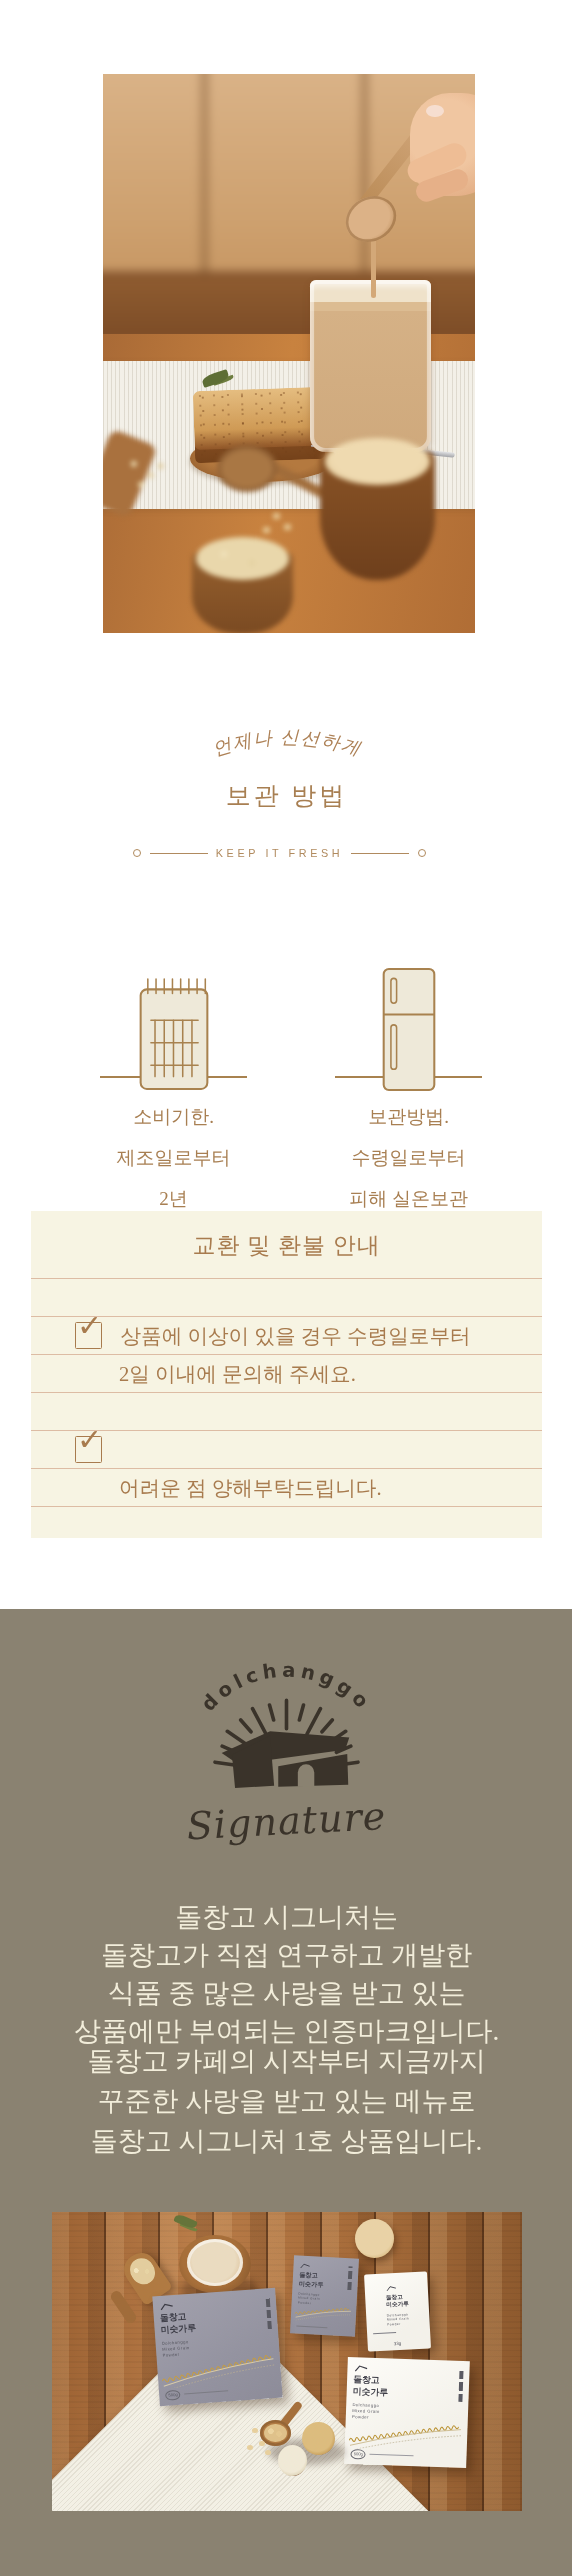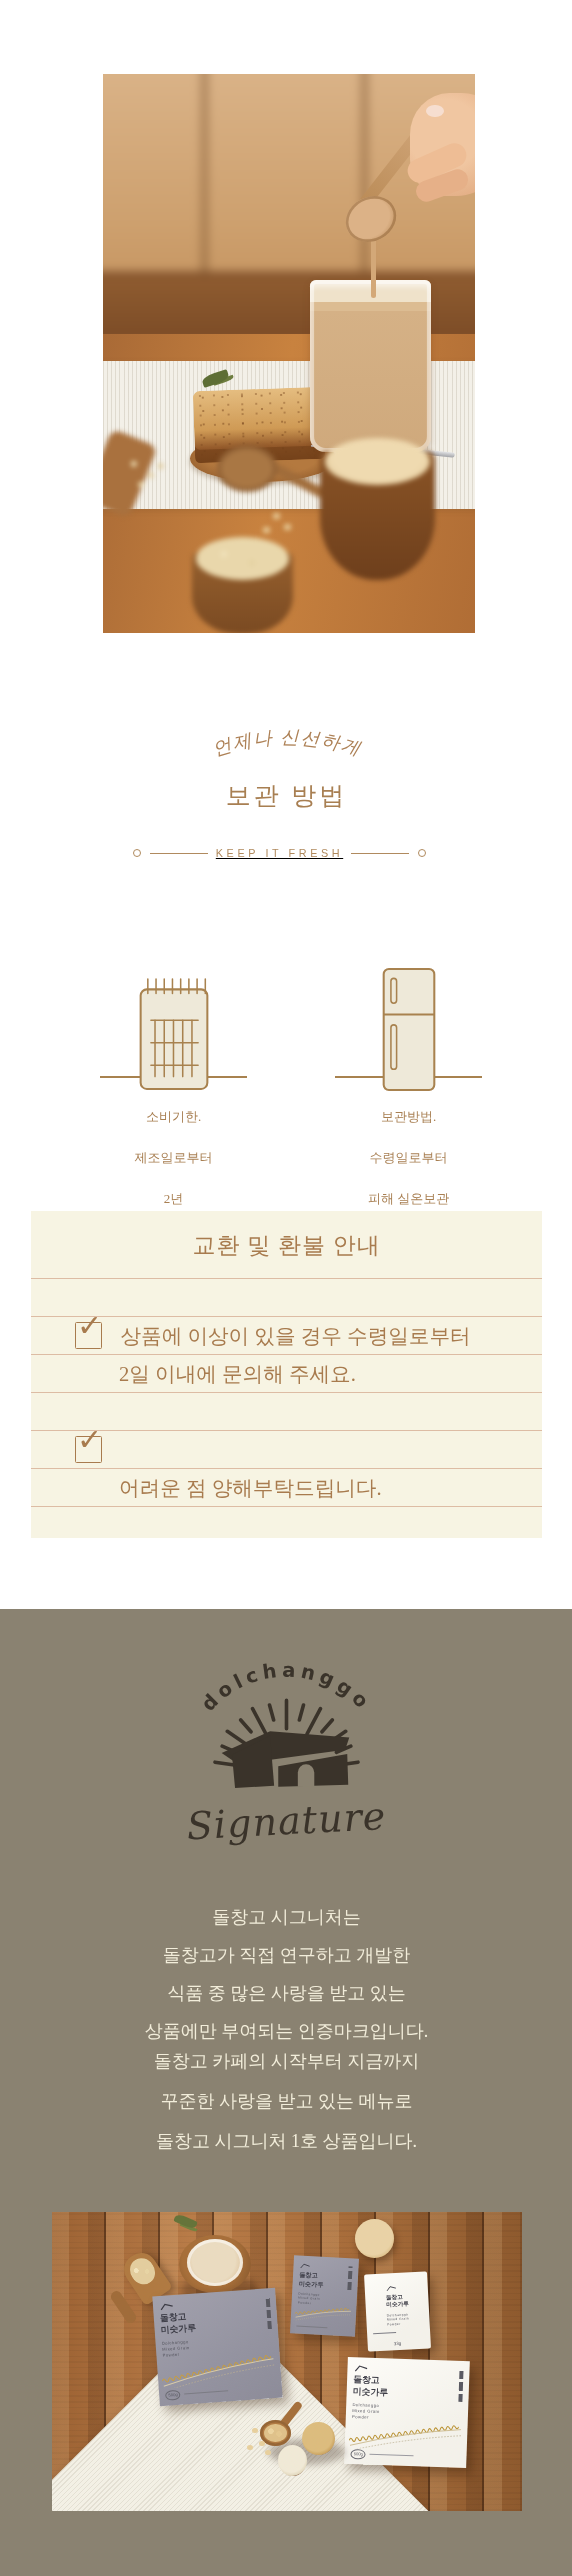--- a/index.html
+++ b/index.html
@@ -69,48 +69,48 @@
             background:linear-gradient(#96602e,#7a4a22);}
   .fg-bowlC b{position:absolute;left:4.1px;top:-15.5px;width:93px;height:43px;border-radius:50%;display:block;
             background:radial-gradient(circle 3.6px at 30% 40%,#f0e2bb 85%,rgba(0,0,0,0) 95%),
                        radial-gradient(circle 3.6px at 60% 60%,#e4d2a2 85%,rgba(0,0,0,0) 95%),#e9d7ab;}
   .fg-bean{position:absolute;width:6.7px;height:5.7px;border-radius:50%;background:#e9cf9c;}
 
   
   .tagline-svg{left:176px;top:713px;}
   .sec-title{left:0;top:779px;width:573px;text-align:center;font-size:25px;letter-spacing:3.1px;
              color:#a87f52;font-weight:400;}
-  .banner{left:0;top:847px;width:559px;display:flex;justify-content:center;align-items:center;gap:8.2px;text-decoration:underline;}
+  .banner{left:0;top:847px;width:559px;display:flex;justify-content:center;align-items:center;gap:8.2px;}
   .banner .ring{width:6.2px;height:6.2px;border:1px solid #b08a5e;border-radius:50%;}
   .banner .bline{width:58px;height:1px;background:#b08a5e;}
   .banner .btxt{font-family:"Liberation Sans","DejaVu Sans",sans-serif;font-size:10.8px;letter-spacing:3.6px;
                 color:#b08a5e;}
   .icon-col{top:966px;width:165px;}
   .icon-col .stage{position:relative;height:126px;}
   .icon-col .hline{position:absolute;left:9.3px;right:9.3px;top:110px;height:1.5px;background:#a8824f;}
   .icon-col .ic{position:absolute;left:50%;transform:translateX(-50%);bottom:0;}
-  .caption{margin-top:4.1px;text-align:center;color:#a87f52;font-size:13px;line-height:41px;}
+  .caption{margin-top:4.1px;text-align:center;color:#a87f52;font-size:19px;line-height:41px;}
 
   
   .refund{left:31px;top:1211px;width:511px;height:327px;background:#f7f4e3;}
   .refund h3{margin:0;height:67px;line-height:70px;text-align:center;font-size:23px;font-weight:400;
              color:#a87b4e;letter-spacing:1px;}
   .rrow{box-sizing:border-box;height:38px;border-top:1px solid #ddbca4;display:flex;align-items:center;
         color:#a87b4e;font-size:20.6px;}
   .rrow.last{height:33px;}
   .rcheck{position:relative;margin-left:44px;width:25px;height:25px;border:1.5px solid #a87b4e;border-radius:1.5px;flex:none;}
   .rcheck span{position:absolute;left:1px;top:-12.4px;font-size:30px;line-height:30px;color:#a87b4e;
                font-family:"DejaVu Sans",sans-serif;}
   .rtext{margin-left:18.5px;white-space:nowrap;}
   .rindent{padding-left:88px;}
 
   
   .olive{left:0;top:1609px;width:573px;height:967px;background:#8a8271;}
   .logo-svg{position:absolute;left:163px;top:52px;}
-  .para{position:absolute;left:0;width:573px;text-align:center;color:#f2edda;font-size:18px;}
+  .para{position:absolute;left:0;width:573px;text-align:center;color:#f2edda;font-size:27px;}
   .para.p1{top:289px;line-height:38px;}
   .para.p2{top:432px;line-height:40px;}
 
   
   .photo-b{position:absolute;left:52px;top:603px;width:470px;height:299px;overflow:hidden;
            background:linear-gradient(90deg,#9c6233,#b97c48 30%,#a86d3b 62%,#8e5a2e);}
   .wood{position:absolute;inset:0;
         background:repeating-linear-gradient(90deg,rgba(255,220,170,.16) 0 17.5px,rgba(0,0,0,0) 17.5px 36px,rgba(60,30,10,.18) 36px 52px,rgba(45,22,8,.55) 52px 54px),
                    repeating-linear-gradient(0deg,rgba(0,0,0,.045) 0 1.5px,rgba(0,0,0,0) 1.5px 5.7px);}
   .cloth{position:absolute;left:28px;top:155px;width:289px;height:289px;background:#f3f0e5;

